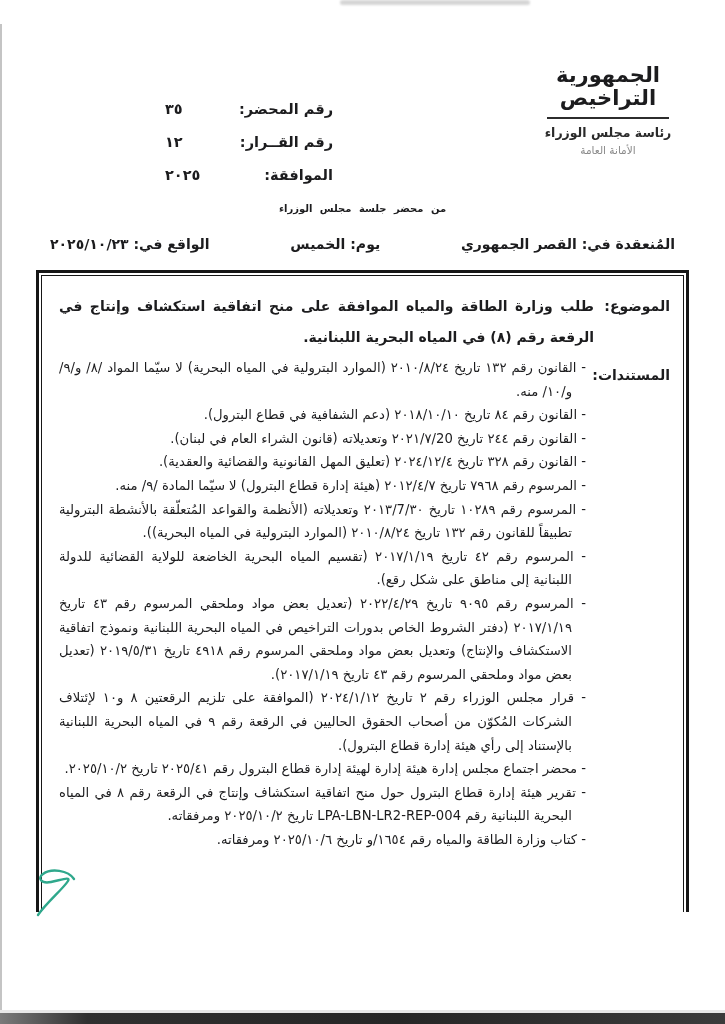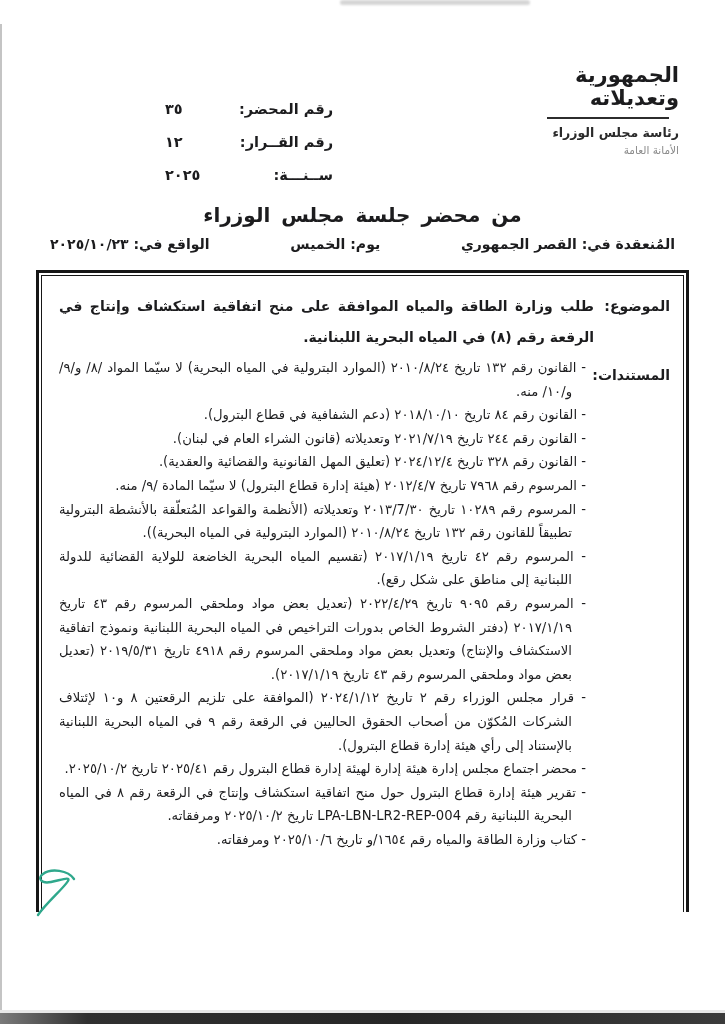--- a/index.html
+++ b/index.html
@@ -9,31 +9,31 @@
     font-family:"DejaVu Sans", sans-serif;
     direction:rtl;
   }
   
   .edge-left{position:absolute;left:0;top:24px;width:2px;height:986px;background:#b5b5b5;opacity:.8;}
   .smudge-top{position:absolute;top:0;left:340px;width:190px;height:5px;background:#8a8a8a;opacity:.35;filter:blur(1px);border-radius:3px;}
   .bottom-band{position:absolute;bottom:0;left:0;width:100%;height:11px;
     background:linear-gradient(90deg,#7a7a7a 0%,#303030 12%,#262626 55%,#3b3b3b 100%);}
   .bottom-band-soft{position:absolute;bottom:11px;left:0;width:100%;height:3px;background:#cfcfcf;opacity:.5;}
   
-  .emblem{position:absolute;top:64px;right:46px;width:142px;}
+  .emblem{position:absolute;top:64px;right:46px;width:142px;text-align:center;}
   .emblem-big{font-weight:bold;font-size:21px;line-height:23px;letter-spacing:1px;}
   .emblem-rule{border:none;border-top:2px solid #2c2c2c;margin:7px 10px 6px;}
   .emblem-sub{font-weight:bold;font-size:12.5px;line-height:15px;color:#2a2a2a;}
   .emblem-small{font-size:10.5px;line-height:13px;color:#8a8a8a;margin-top:4px;}
   
   .meta{position:absolute;top:101px;right:392px;width:168px;font-weight:bold;font-size:14.5px;}
   .meta-row{display:flex;justify-content:space-between;align-items:baseline;height:33px;}
   
   .doc-title{position:absolute;top:203px;left:0;right:0;text-align:center;
-    font-weight:bold;font-size:20px;word-spacing:4px;}
+    font-weight:bold;font-size:10px;word-spacing:4px;}
   
   .session-row{position:absolute;top:236px;right:50px;left:50px;
     display:flex;justify-content:space-between;font-weight:bold;font-size:14px;}
   .session-item{white-space:nowrap;}
   
   .content-box{position:absolute;top:270px;right:36px;left:36px;height:642px;
     border:3px solid #161616;border-bottom:none;box-sizing:border-box;padding:2px 2px 0 2px;}
   .content-inner{border:1px solid #161616;border-bottom:none;height:100%;box-sizing:border-box;
     padding:15px 13px 0 17px;}
   
@@ -50,37 +50,37 @@
 </head>
 <body>
 
 <div class="edge-left"></div>
 <div class="smudge-top"></div>
 <div class="bottom-band-soft"></div>
 <div class="bottom-band"></div>
 
 <div class="emblem">
   <div class="emblem-big">الجمهورية</div>
-  <div class="emblem-big">وتعديلاته</div>
+  <div class="emblem-big">التراخيص</div>
   <hr class="emblem-rule">
   <div class="emblem-sub">رئاسة مجلس الوزراء</div>
   <div class="emblem-small">الأمانة العامة</div>
 </div>
 
 <div class="meta">
   <div class="meta-row">
     <span>رقم المحضر:</span>
     <span>٣٥</span>
   </div>
   <div class="meta-row">
     <span>رقم القــرار:</span>
     <span>١٢</span>
   </div>
   <div class="meta-row">
-    <span>ســنـــة:</span>
+    <span>الموافقة:</span>
     <span>٢٠٢٥</span>
   </div>
 </div>
 
 <div class="doc-title">من محضر جلسة مجلس الوزراء</div>
 
 <div class="session-row">
   <span class="session-item">
     <span>المُنعقدة في:</span>
     <span>القصر الجمهوري</span>
@@ -100,21 +100,21 @@
 
     <div class="subject">
       <span class="subject-label">الموضوع:</span>
       <span>طلب وزارة الطاقة والمياه الموافقة على منح اتفاقية استكشاف وإنتاج في الرقعة رقم (٨) في المياه البحرية اللبنانية.</span>
     </div>
 
     <div class="documents">
       <span class="documents-label">المستندات:</span>
       <div class="doc-item">- القانون رقم ١٣٢ تاريخ ٢٠١٠/٨/٢٤ (الموارد البترولية في المياه البحرية) لا سيّما المواد /٨/ و/٩/ و/١٠/ منه.</div>
       <div class="doc-item">- القانون رقم ٨٤ تاريخ ٢٠١٨/١٠/١٠ (دعم الشفافية في قطاع البترول).</div>
-      <div class="doc-item">- القانون رقم ٢٤٤ تاريخ ٢٠٢١/٧/١٩ وتعديلاته (قانون الشراء العام في لبنان).</div>
+      <div class="doc-item">- القانون رقم ٢٤٤ تاريخ ٢٠٢١/٧/20 وتعديلاته (قانون الشراء العام في لبنان).</div>
       <div class="doc-item">- القانون رقم ٣٢٨ تاريخ ٢٠٢٤/١٢/٤ (تعليق المهل القانونية والقضائية والعقدية).</div>
       <div class="doc-item">- المرسوم رقم ٧٩٦٨ تاريخ ٢٠١٢/٤/٧ (هيئة إدارة قطاع البترول) لا سيّما المادة /٩/ منه.</div>
       <div class="doc-item">- المرسوم رقم ١٠٢٨٩ تاريخ ٢٠١٣/7/٣٠ وتعديلاته (الأنظمة والقواعد المُتعلّقة بالأنشطة البترولية تطبيقاً للقانون رقم ١٣٢ تاريخ ٢٠١٠/٨/٢٤ (الموارد البترولية في المياه البحرية)).</div>
       <div class="doc-item">- المرسوم رقم ٤٢ تاريخ ٢٠١٧/١/١٩ (تقسيم المياه البحرية الخاضعة للولاية القضائية للدولة اللبنانية إلى مناطق على شكل رقع).</div>
       <div class="doc-item">- المرسوم رقم ٩٠٩٥ تاريخ ٢٠٢٢/٤/٢٩ (تعديل بعض مواد وملحقي المرسوم رقم ٤٣ تاريخ ٢٠١٧/١/١٩ (دفتر الشروط الخاص بدورات التراخيص في المياه البحرية اللبنانية ونموذج اتفاقية الاستكشاف والإنتاج) وتعديل بعض مواد وملحقي المرسوم رقم ٤٩١٨ تاريخ ٢٠١٩/٥/٣١ (تعديل بعض مواد وملحقي المرسوم رقم ٤٣ تاريخ ٢٠١٧/١/١٩).</div>
       <div class="doc-item">- قرار مجلس الوزراء رقم ٢ تاريخ ٢٠٢٤/١/١٢ (الموافقة على تلزيم الرقعتين ٨ و١٠ لإئتلاف الشركات المُكوّن من أصحاب الحقوق الحاليين في الرقعة رقم ٩ في المياه البحرية اللبنانية بالإستناد إلى رأي هيئة إدارة قطاع البترول).</div>
       <div class="doc-item">- محضر اجتماع مجلس إدارة هيئة إدارة لهيئة إدارة قطاع البترول رقم ٢٠٢٥/٤١ تاريخ ٢٠٢٥/١٠/٢.</div>
       <div class="doc-item">- تقرير هيئة إدارة قطاع البترول حول منح اتفاقية استكشاف وإنتاج في الرقعة رقم ٨ في المياه البحرية اللبنانية رقم LPA-LBN-LR2-REP-004 تاريخ ٢٠٢٥/١٠/٢ ومرفقاته.</div>
       <div class="doc-item">- كتاب وزارة الطاقة والمياه رقم ١٦٥٤/و تاريخ ٢٠٢٥/١٠/٦ ومرفقاته.</div>
     </div>

